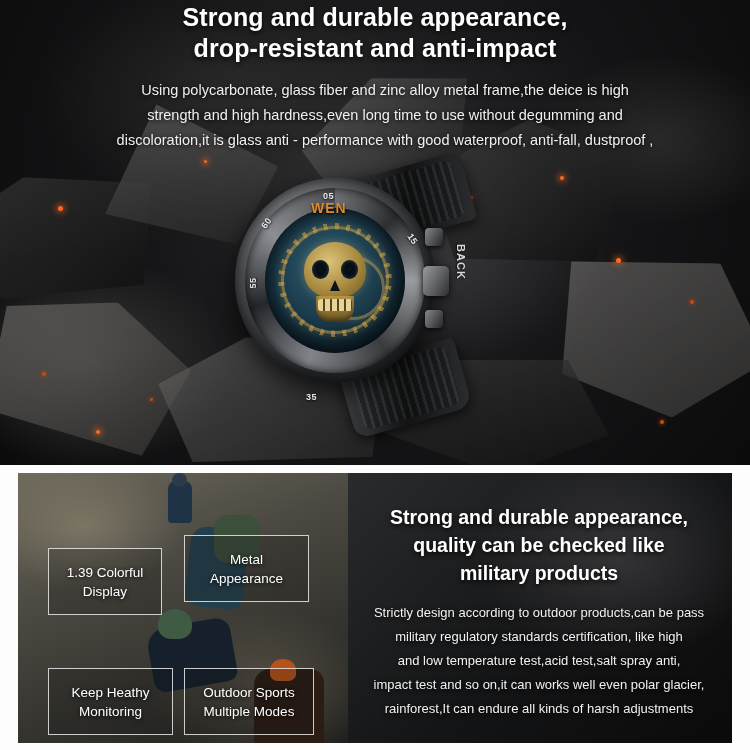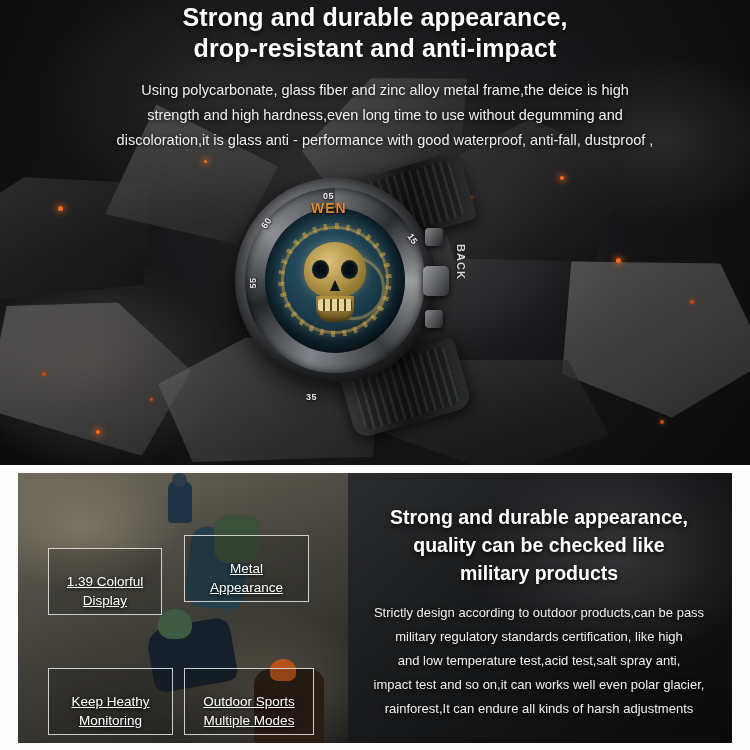--- a/index.html
+++ b/index.html
@@ -298,27 +298,26 @@
 
   
   .feature {
     position: absolute;
     border: 1px solid rgba(235,235,235,0.85);
     background: rgba(20,20,20,0.22);
     color: #ffffff;
     font-size: 13.5px;
     line-height: 19px;
     display: flex;
-    align-items: flex-end;
+    align-items: center;
     justify-content: center;
     text-align: center;
     padding: 4px 6px;
     text-shadow: 0 1px 4px rgba(0,0,0,0.95);
     z-index: 5;
-    text-decoration: underline;
   }
   .feature.f1 { left: 30px;  top: 75px;  width: 114px; height: 67px; }
   .feature.f2 { left: 166px; top: 62px;  width: 125px; height: 67px; }
   .feature.f3 { left: 30px;  top: 195px; width: 125px; height: 67px; }
   .feature.f4 { left: 166px; top: 195px; width: 130px; height: 67px; }
 </style>
 </head>
 <body>
 
 <div class="page">

